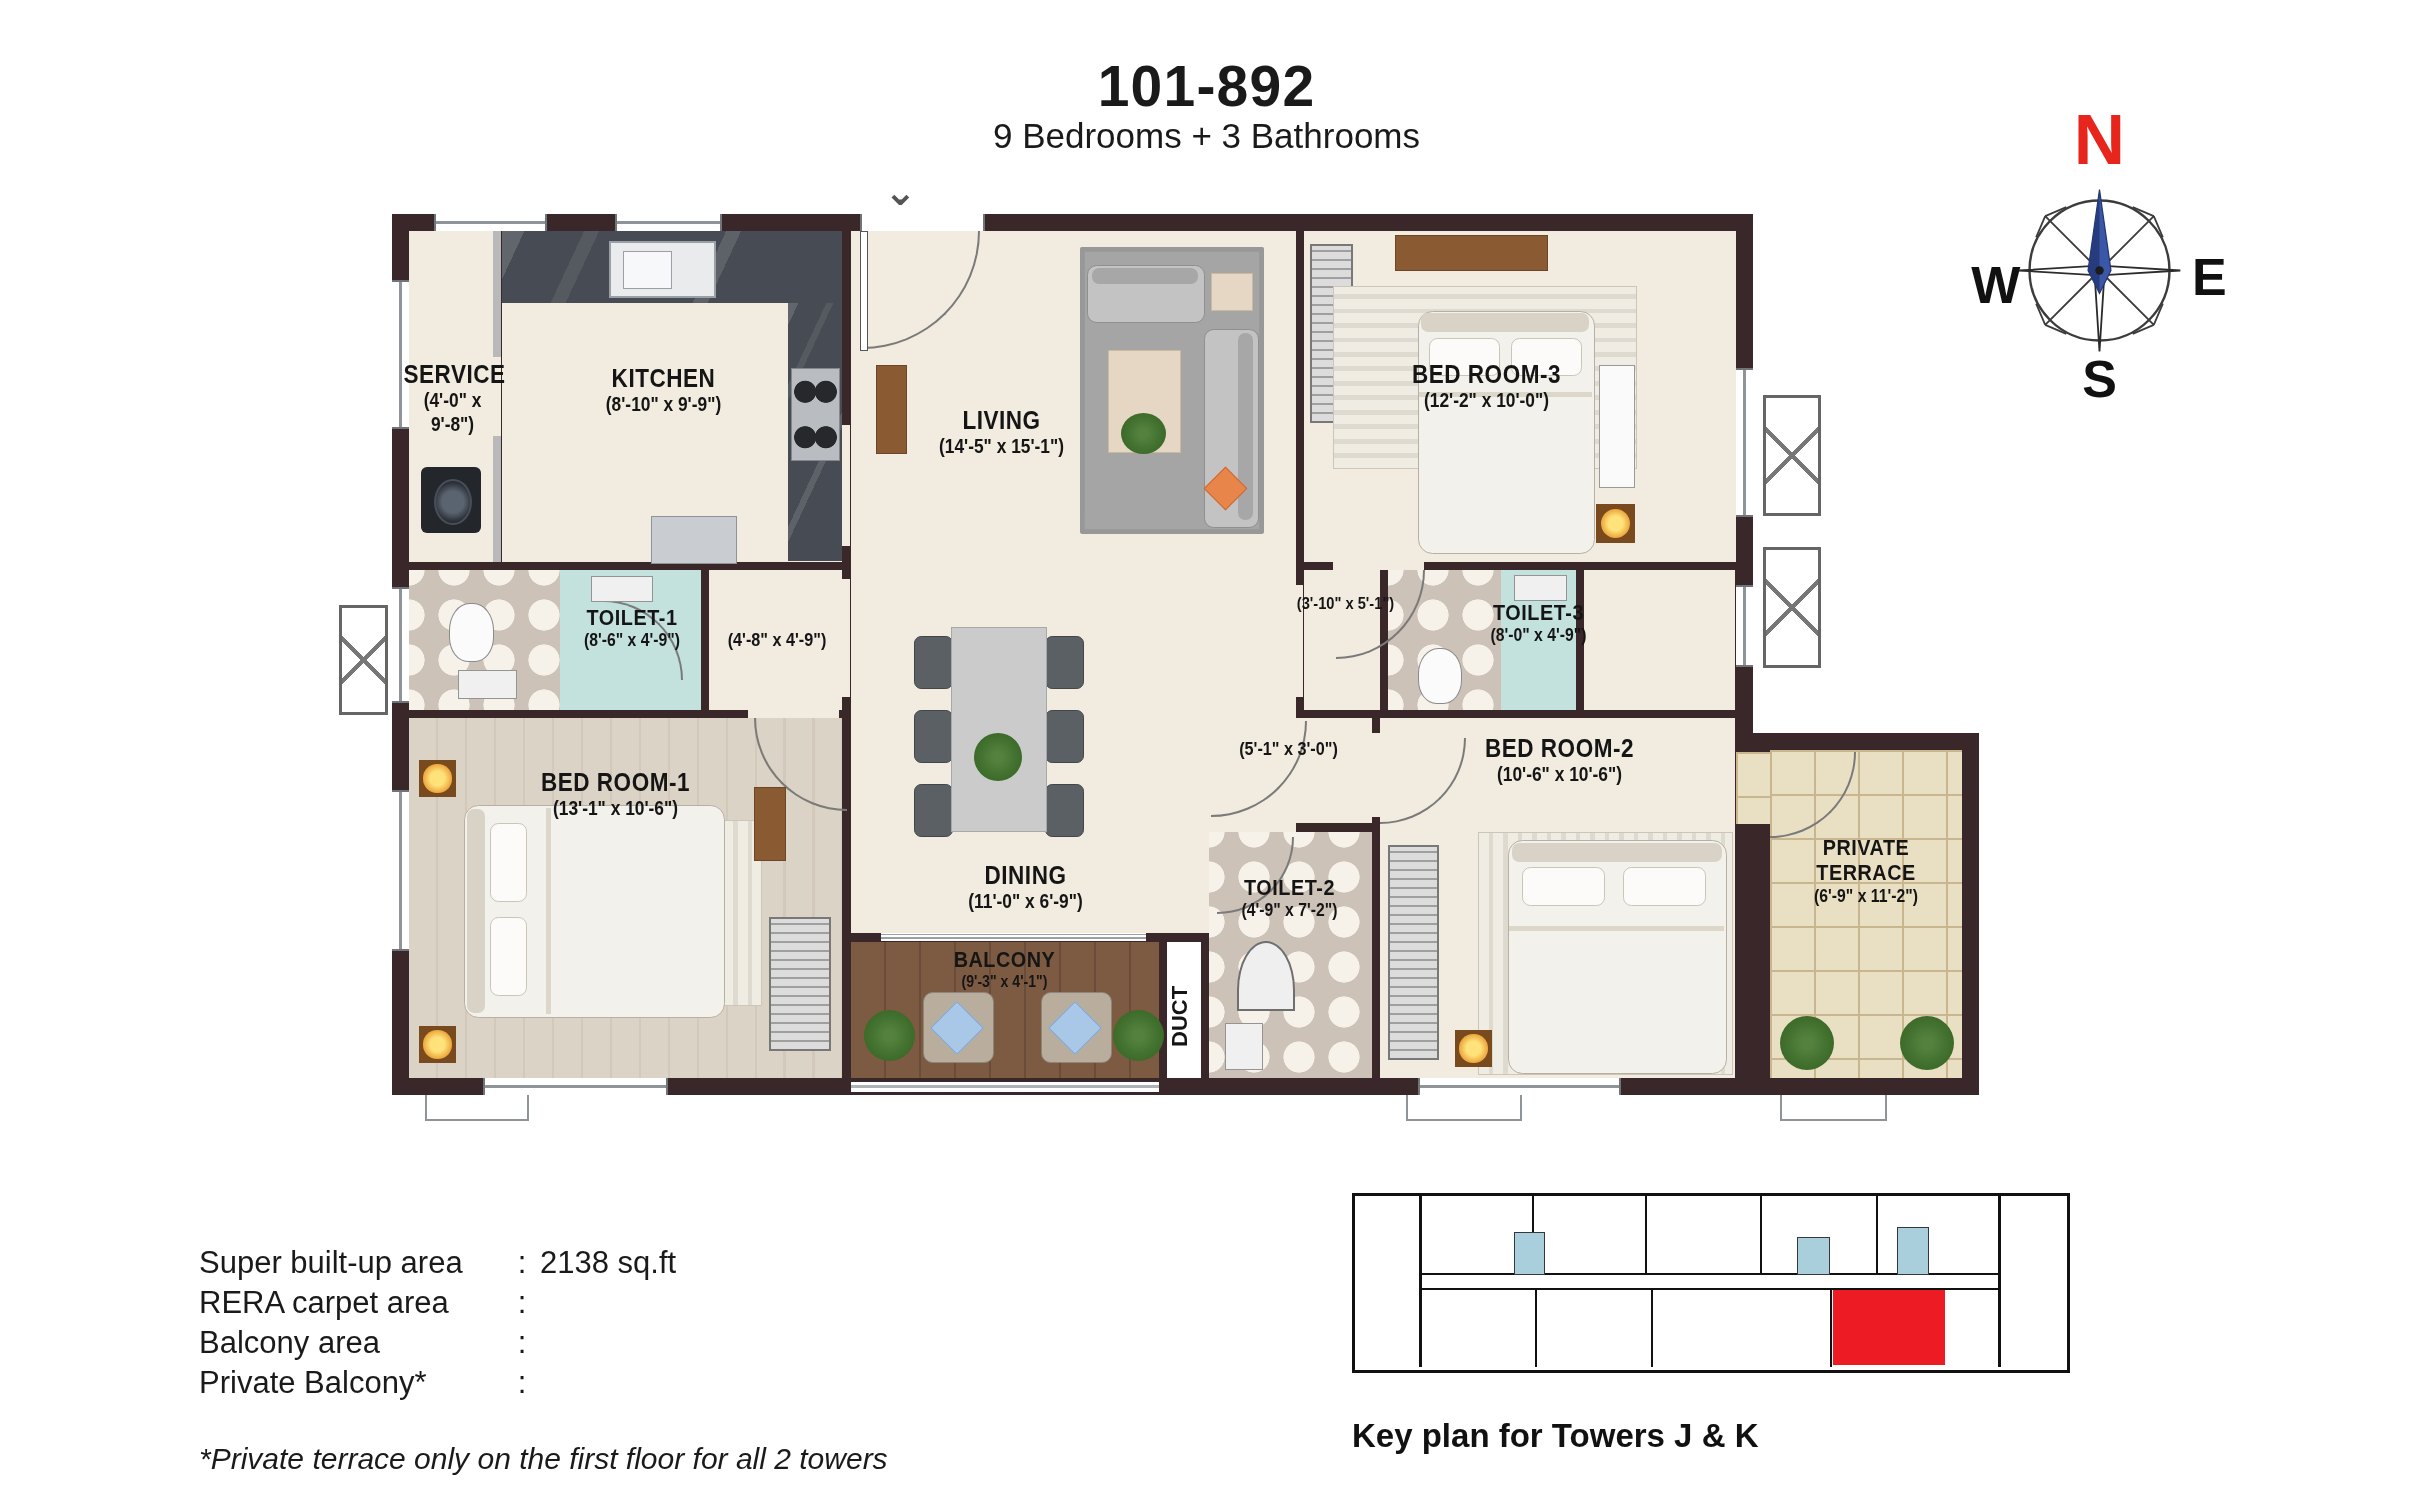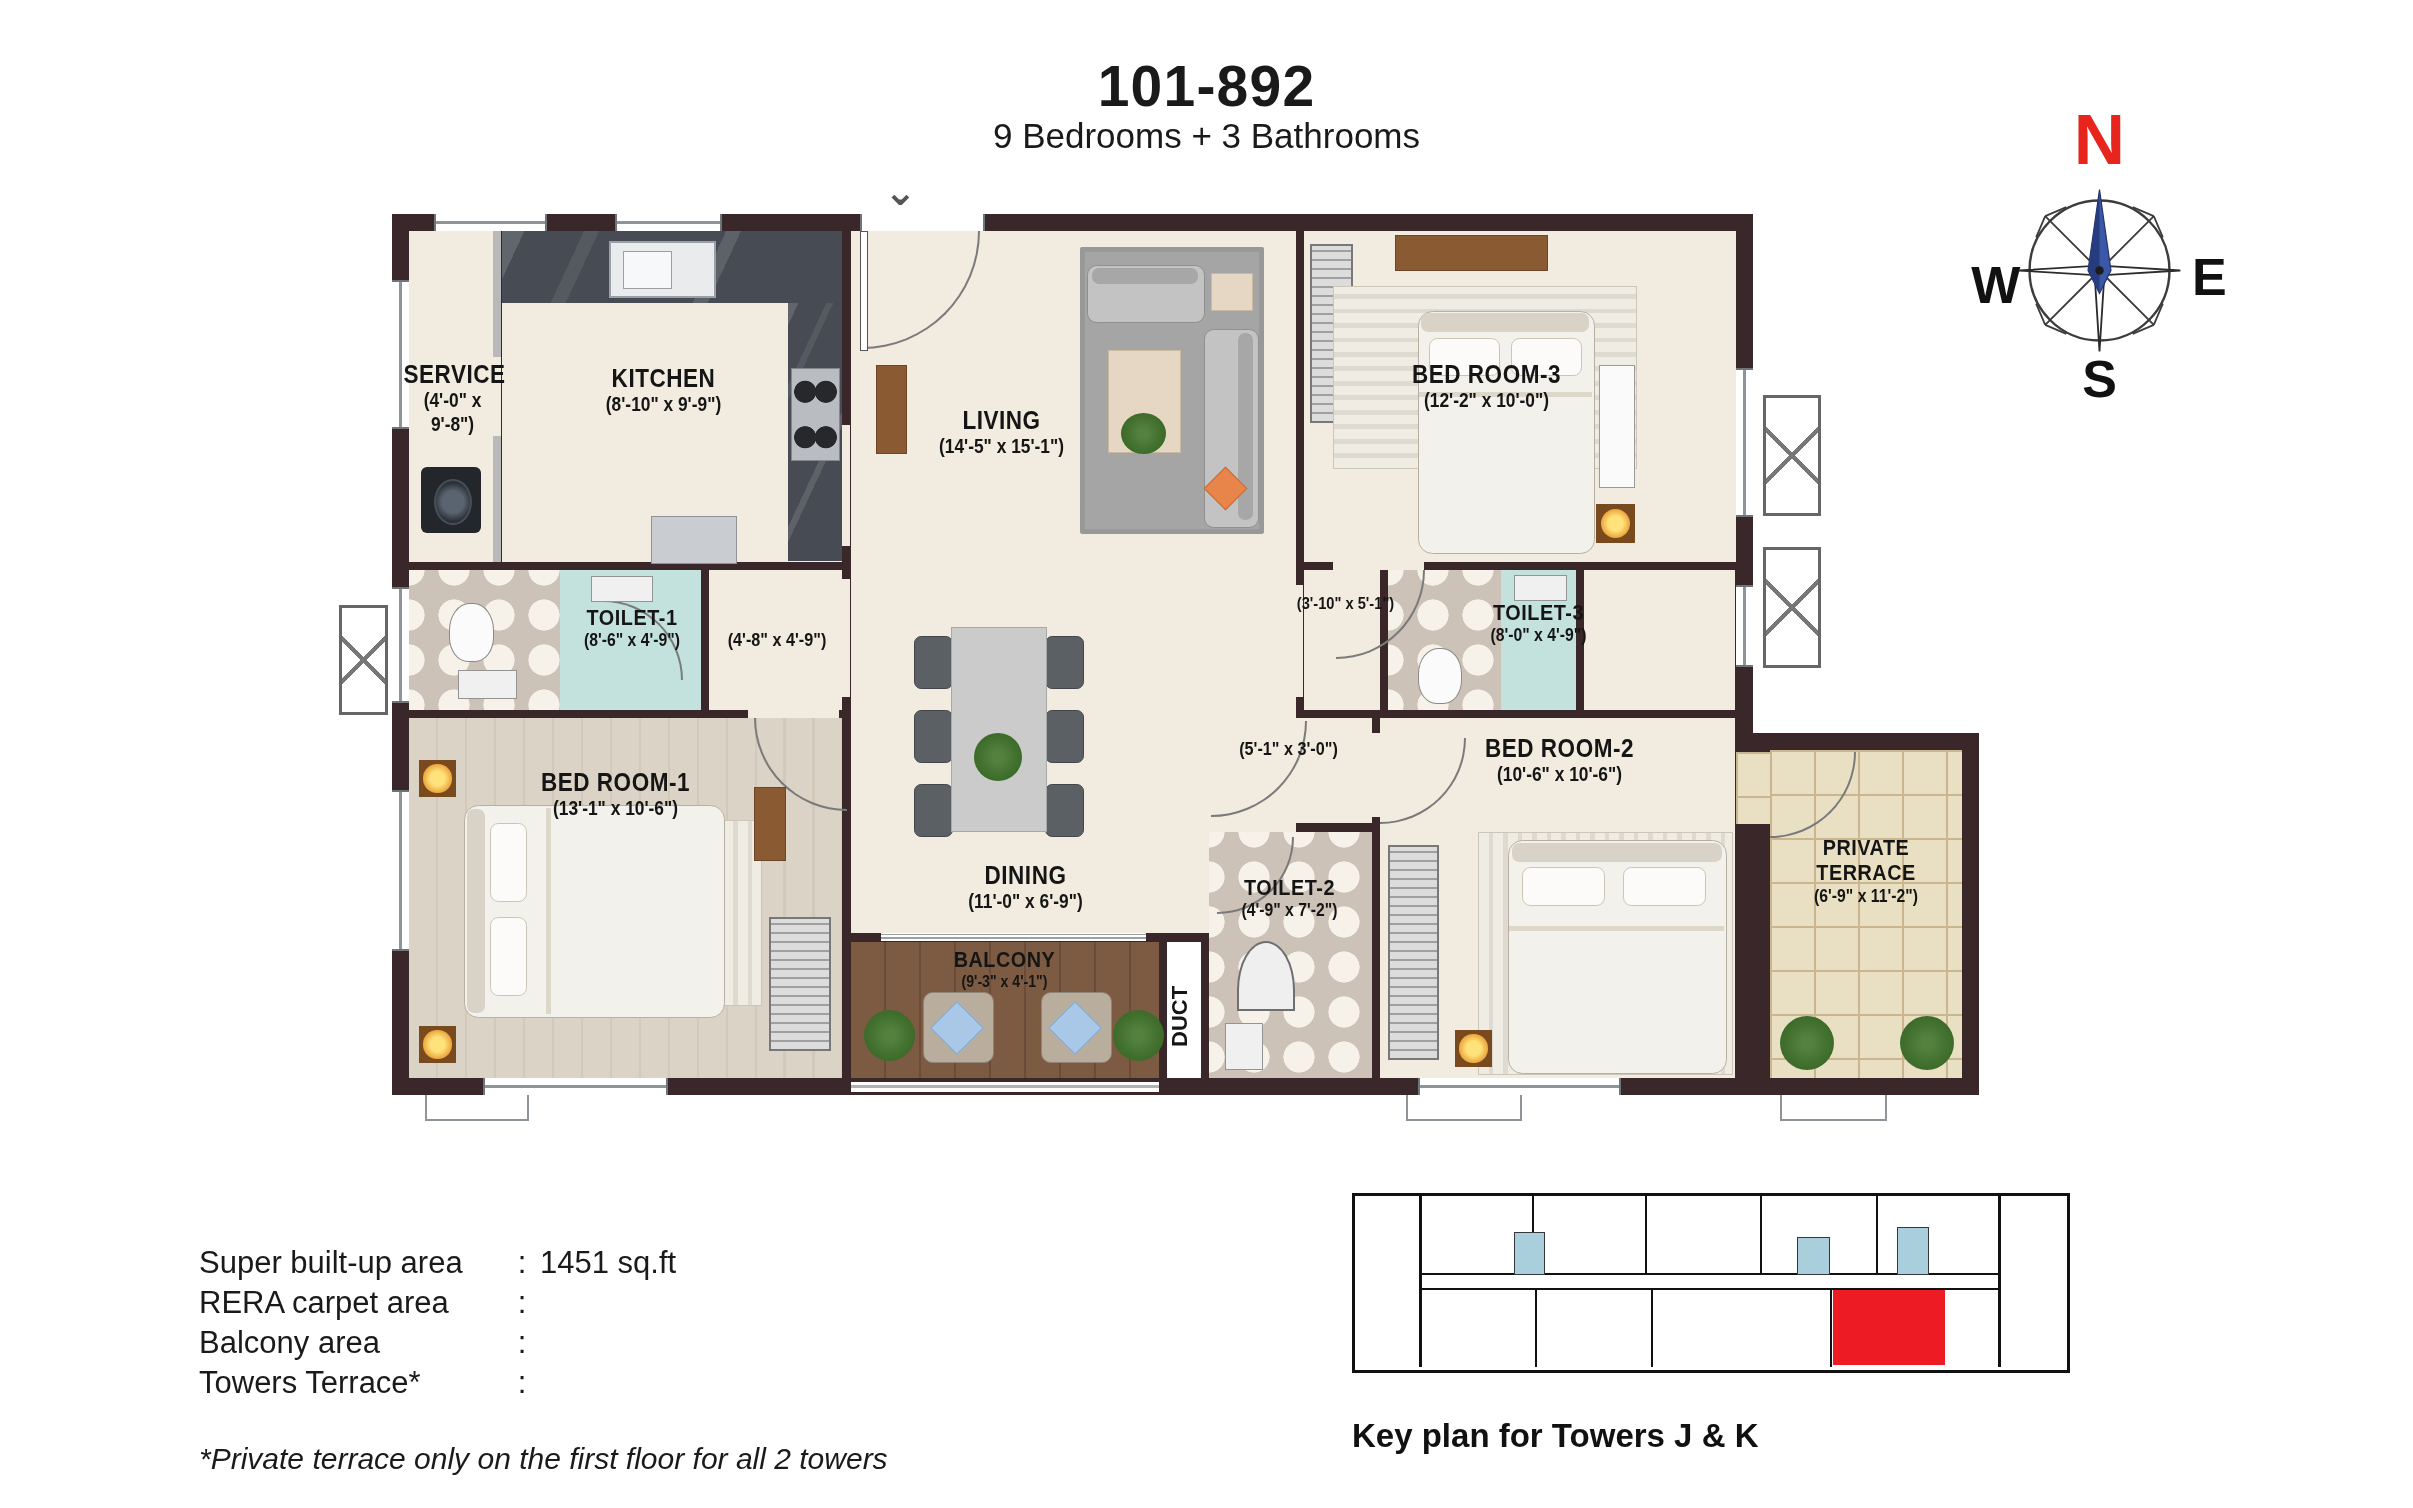--- a/index.html
+++ b/index.html
@@ -347,32 +347,32 @@
     <div class="nm">PRIVATE</div>
     <div class="nm">TERRACE</div>
     <div class="dm">(6'-9" x 11'-2")</div>
   </div>
 </div>
 
 <div class="abs areas">
   <div class="arow">
     <span class="lab">Super built-up area</span>
     <span class="col">:</span>
-    <span class="val">1451 sq.ft</span>
+    <span class="val">2138 sq.ft</span>
   </div>
   <div class="arow">
     <span class="lab">RERA carpet area</span>
     <span class="col">:</span>
   </div>
   <div class="arow">
     <span class="lab">Balcony area</span>
     <span class="col">:</span>
   </div>
   <div class="arow">
-    <span class="lab">Towers Terrace*</span>
+    <span class="lab">Private Balcony*</span>
     <span class="col">:</span>
   </div>
 </div>
 <div class="abs note">*Private terrace only on the first floor for all 2 towers</div>
 
 <div class="abs keyplan">
 
   <div class="kline" style="left:64px;top:0;width:3px;height:171px"></div>
   <div class="kline" style="left:643px;top:0;width:3px;height:171px"></div>
 

